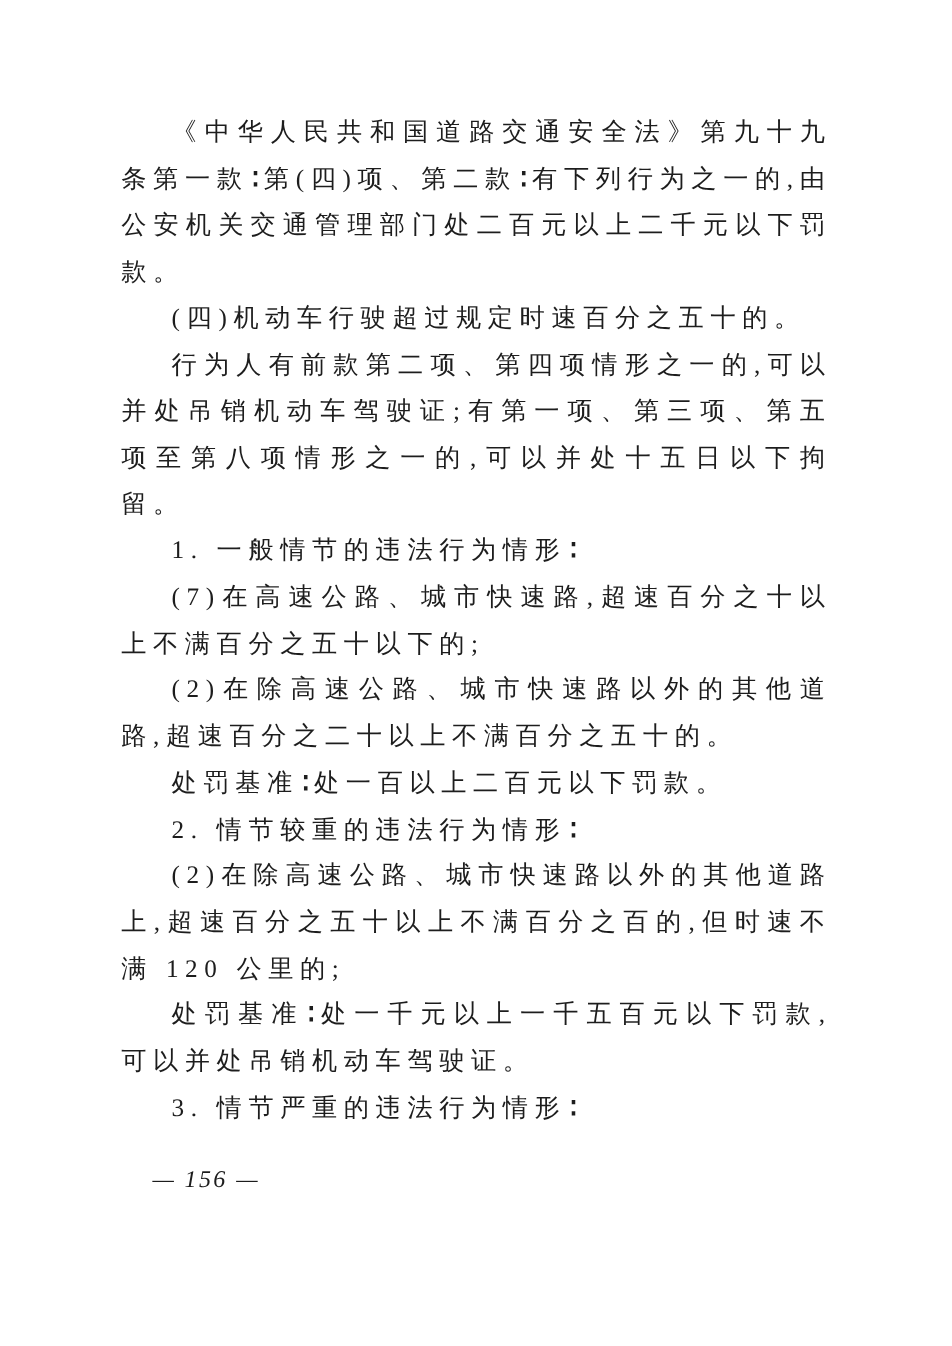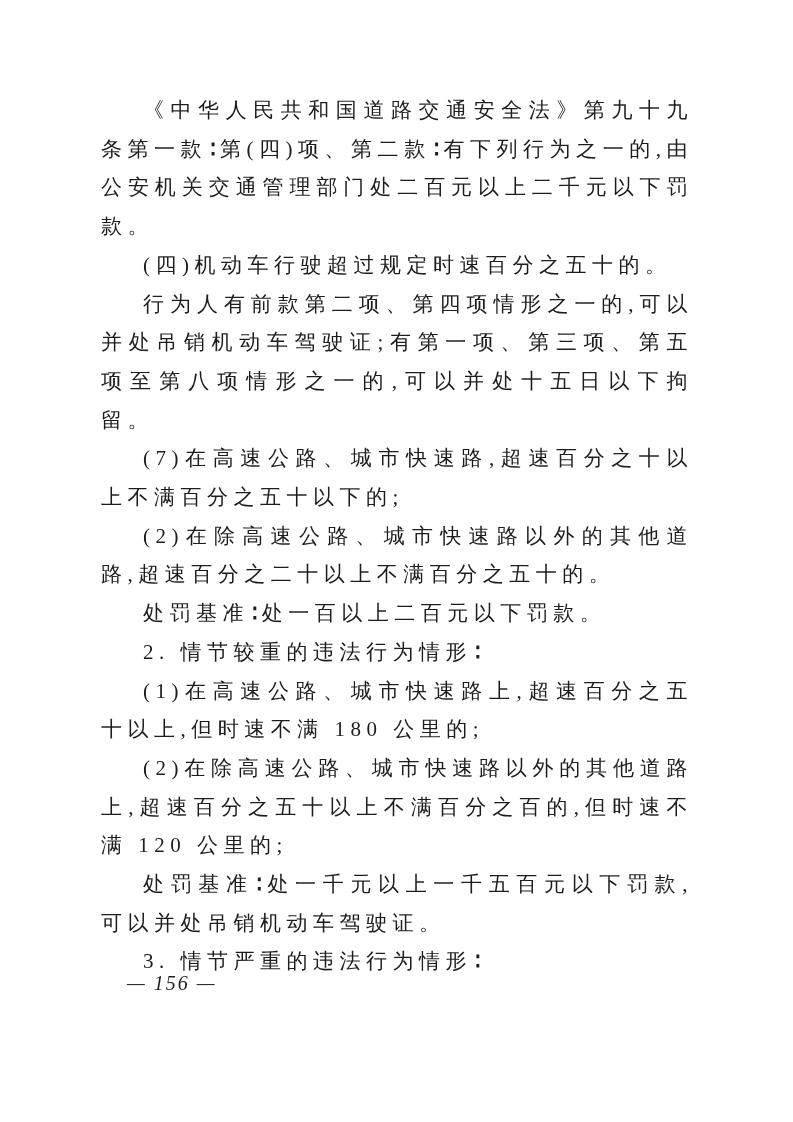--- a/index.html
+++ b/index.html
@@ -44,23 +44,23 @@
   }
 </style>
 </head>
 <body>
 
 <div class="page">
   <div class="text-block">
     <p>《中华人民共和国道路交通安全法》第九十九条第一款∶第(四)项、第二款∶有下列行为之一的,由公安机关交通管理部门处二百元以上二千元以下罚款。</p>
     <p>(四)机动车行驶超过规定时速百分之五十的。</p>
     <p>行为人有前款第二项、第四项情形之一的,可以并处吊销机动车驾驶证;有第一项、第三项、第五项至第八项情形之一的,可以并处十五日以下拘留。</p>
+    <p>1. 一般情节的违法行为情形∶</p>
     <p>(7)在高速公路、城市快速路,超速百分之十以上不满百分之五十以下的;</p>
     <p>(2)在除高速公路、城市快速路以外的其他道路,超速百分之二十以上不满百分之五十的。</p>
     <p>处罚基准∶处一百以上二百元以下罚款。</p>
     <p>2. 情节较重的违法行为情形∶</p>
-    <p>(1)在高速公路、城市快速路上,超速百分之五十以上,但时速不满 180 公里的;</p>
     <p>(2)在除高速公路、城市快速路以外的其他道路上,超速百分之五十以上不满百分之百的,但时速不满 120 公里的;</p>
     <p>处罚基准∶处一千元以上一千五百元以下罚款,可以并处吊销机动车驾驶证。</p>
     <p>3. 情节严重的违法行为情形∶</p>
   </div>
   <div class="page-number">— 156 —</div>
 </div>
 
 </body></html>

